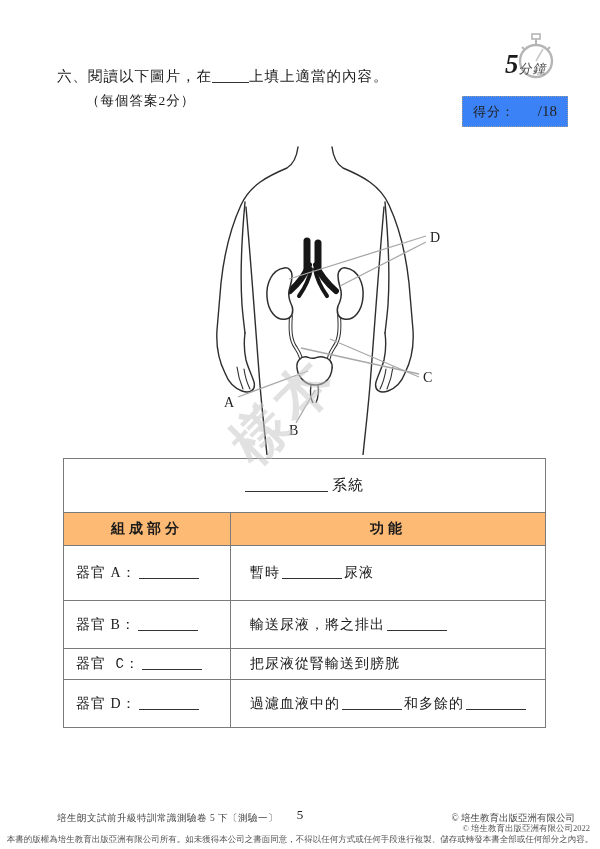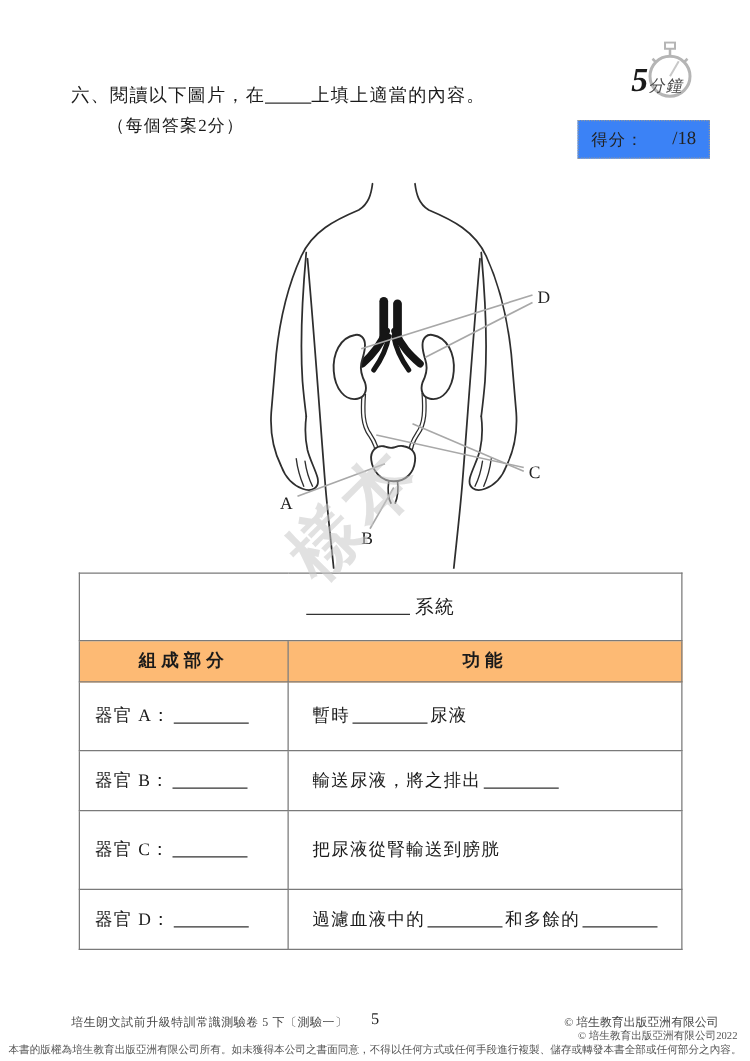--- a/index.html
+++ b/index.html
@@ -58,21 +58,21 @@
   }
   .qtable td, .qtable th { border:1px solid #7a7a7a; }
   .sys-row td { height:54px; text-align:center; font-size:15px; letter-spacing:1px; }
   .qtable th {
     height:33px; background:#fdba74; font-weight:bold; font-size:14px;
     letter-spacing:4px; text-align:center;
   }
   .col-organ { width:167px; }
   .organ-cell { padding-left:12px; letter-spacing:1px; }
   .fn-cell { padding-left:19px; letter-spacing:1px; }
-  .row-a { height:55px; } .row-b { height:48px; } .row-c { height:63px; } .row-d { height:48px; }
+  .row-a { height:55px; } .row-b { height:48px; } .row-c { height:31px;font-family:Liberation Mono, monospace; } .row-d { height:48px; }
   
   .footer-booklet { position:absolute; left:57px; top:812px; font-size:9.5px; color:#444; letter-spacing:0.5px; }
   .footer-page { position:absolute; left:50%; transform:translateX(-50%); top:807px; font-size:13px; color:#222; }
   .footer-publisher { position:absolute; right:25px; top:812px; font-size:9.5px; color:#444; }
   .footer-year { position:absolute; right:10px; top:823px; font-size:8.5px; color:#555; }
   .footer-legal { position:absolute; left:0; right:0; top:834px; text-align:center; font-size:8.5px; color:#555; }
 </style>
 </head>
 <body>
 

